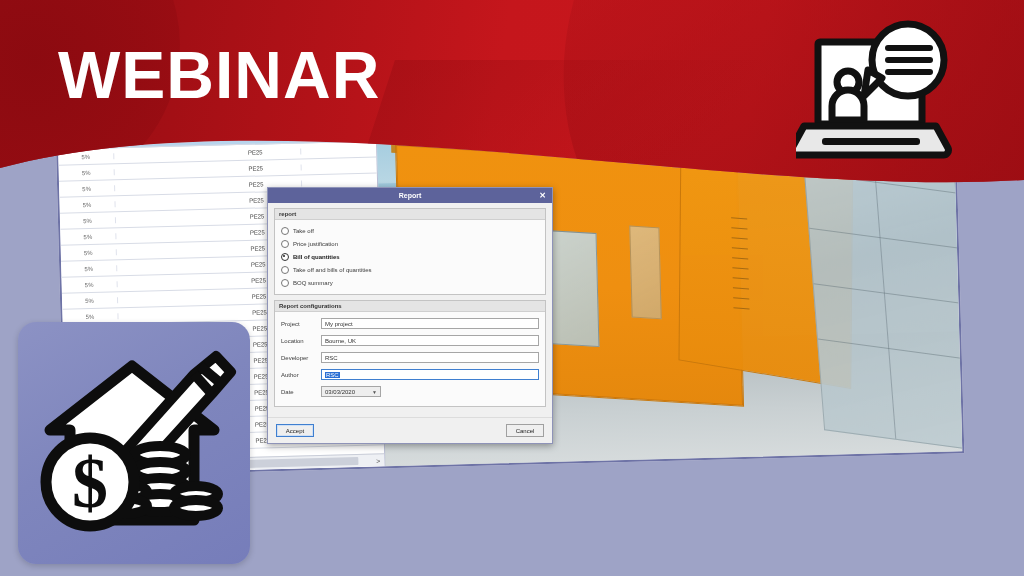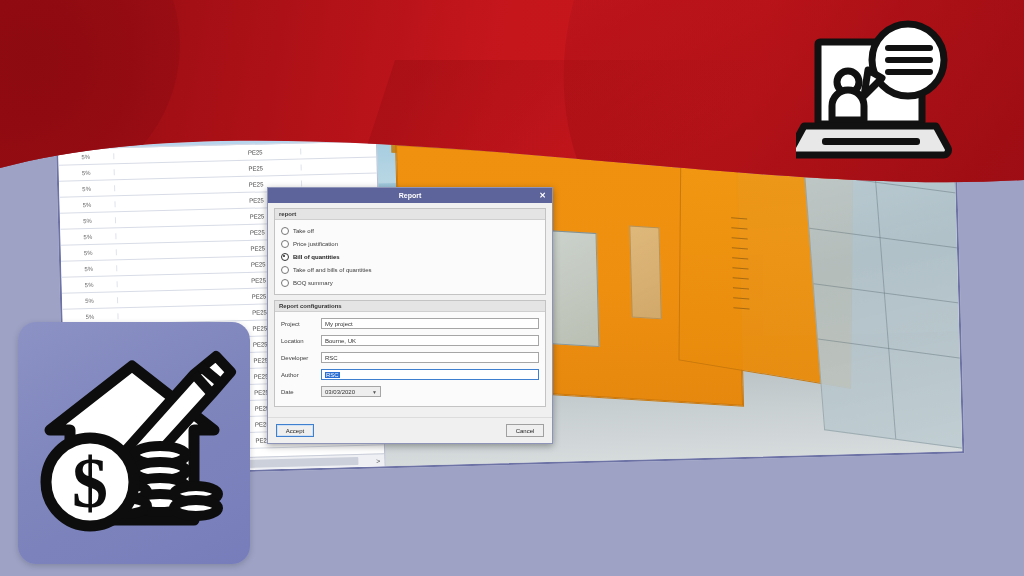--- a/index.html
+++ b/index.html
@@ -434,20 +434,21 @@
       </div>
     </div>
   </div>
 
   <div class="red-bg" style="clip-path: path('M0,0 L1024,0 L1024,180 C930,186 820,180 660,166 C430,146 180,120 0,168 Z');">
     <div class="red-blob-a"></div>
     <div class="red-blob-b"></div>
     <div class="red-blob-c"></div>
   </div>
 
+  <div class="webinar-title">WEBINAR</div>
 
   <div class="webinar-icon">
     <svg viewBox="0 0 160 148" width="160" height="148">
       <g stroke="#111" stroke-width="7" fill="#ffffff" stroke-linejoin="round">
         <rect x="22" y="26" width="104" height="82" rx="2"></rect>
       </g>
       <g fill="#111">
         <circle cx="52" cy="66" r="11" fill="#fff" stroke="#111" stroke-width="7"></circle>
         <path d="M36 104 v-14 a16 16 0 0 1 32 0 v14 z" fill="#fff" stroke="#111" stroke-width="7" stroke-linejoin="round"></path>
       </g>

